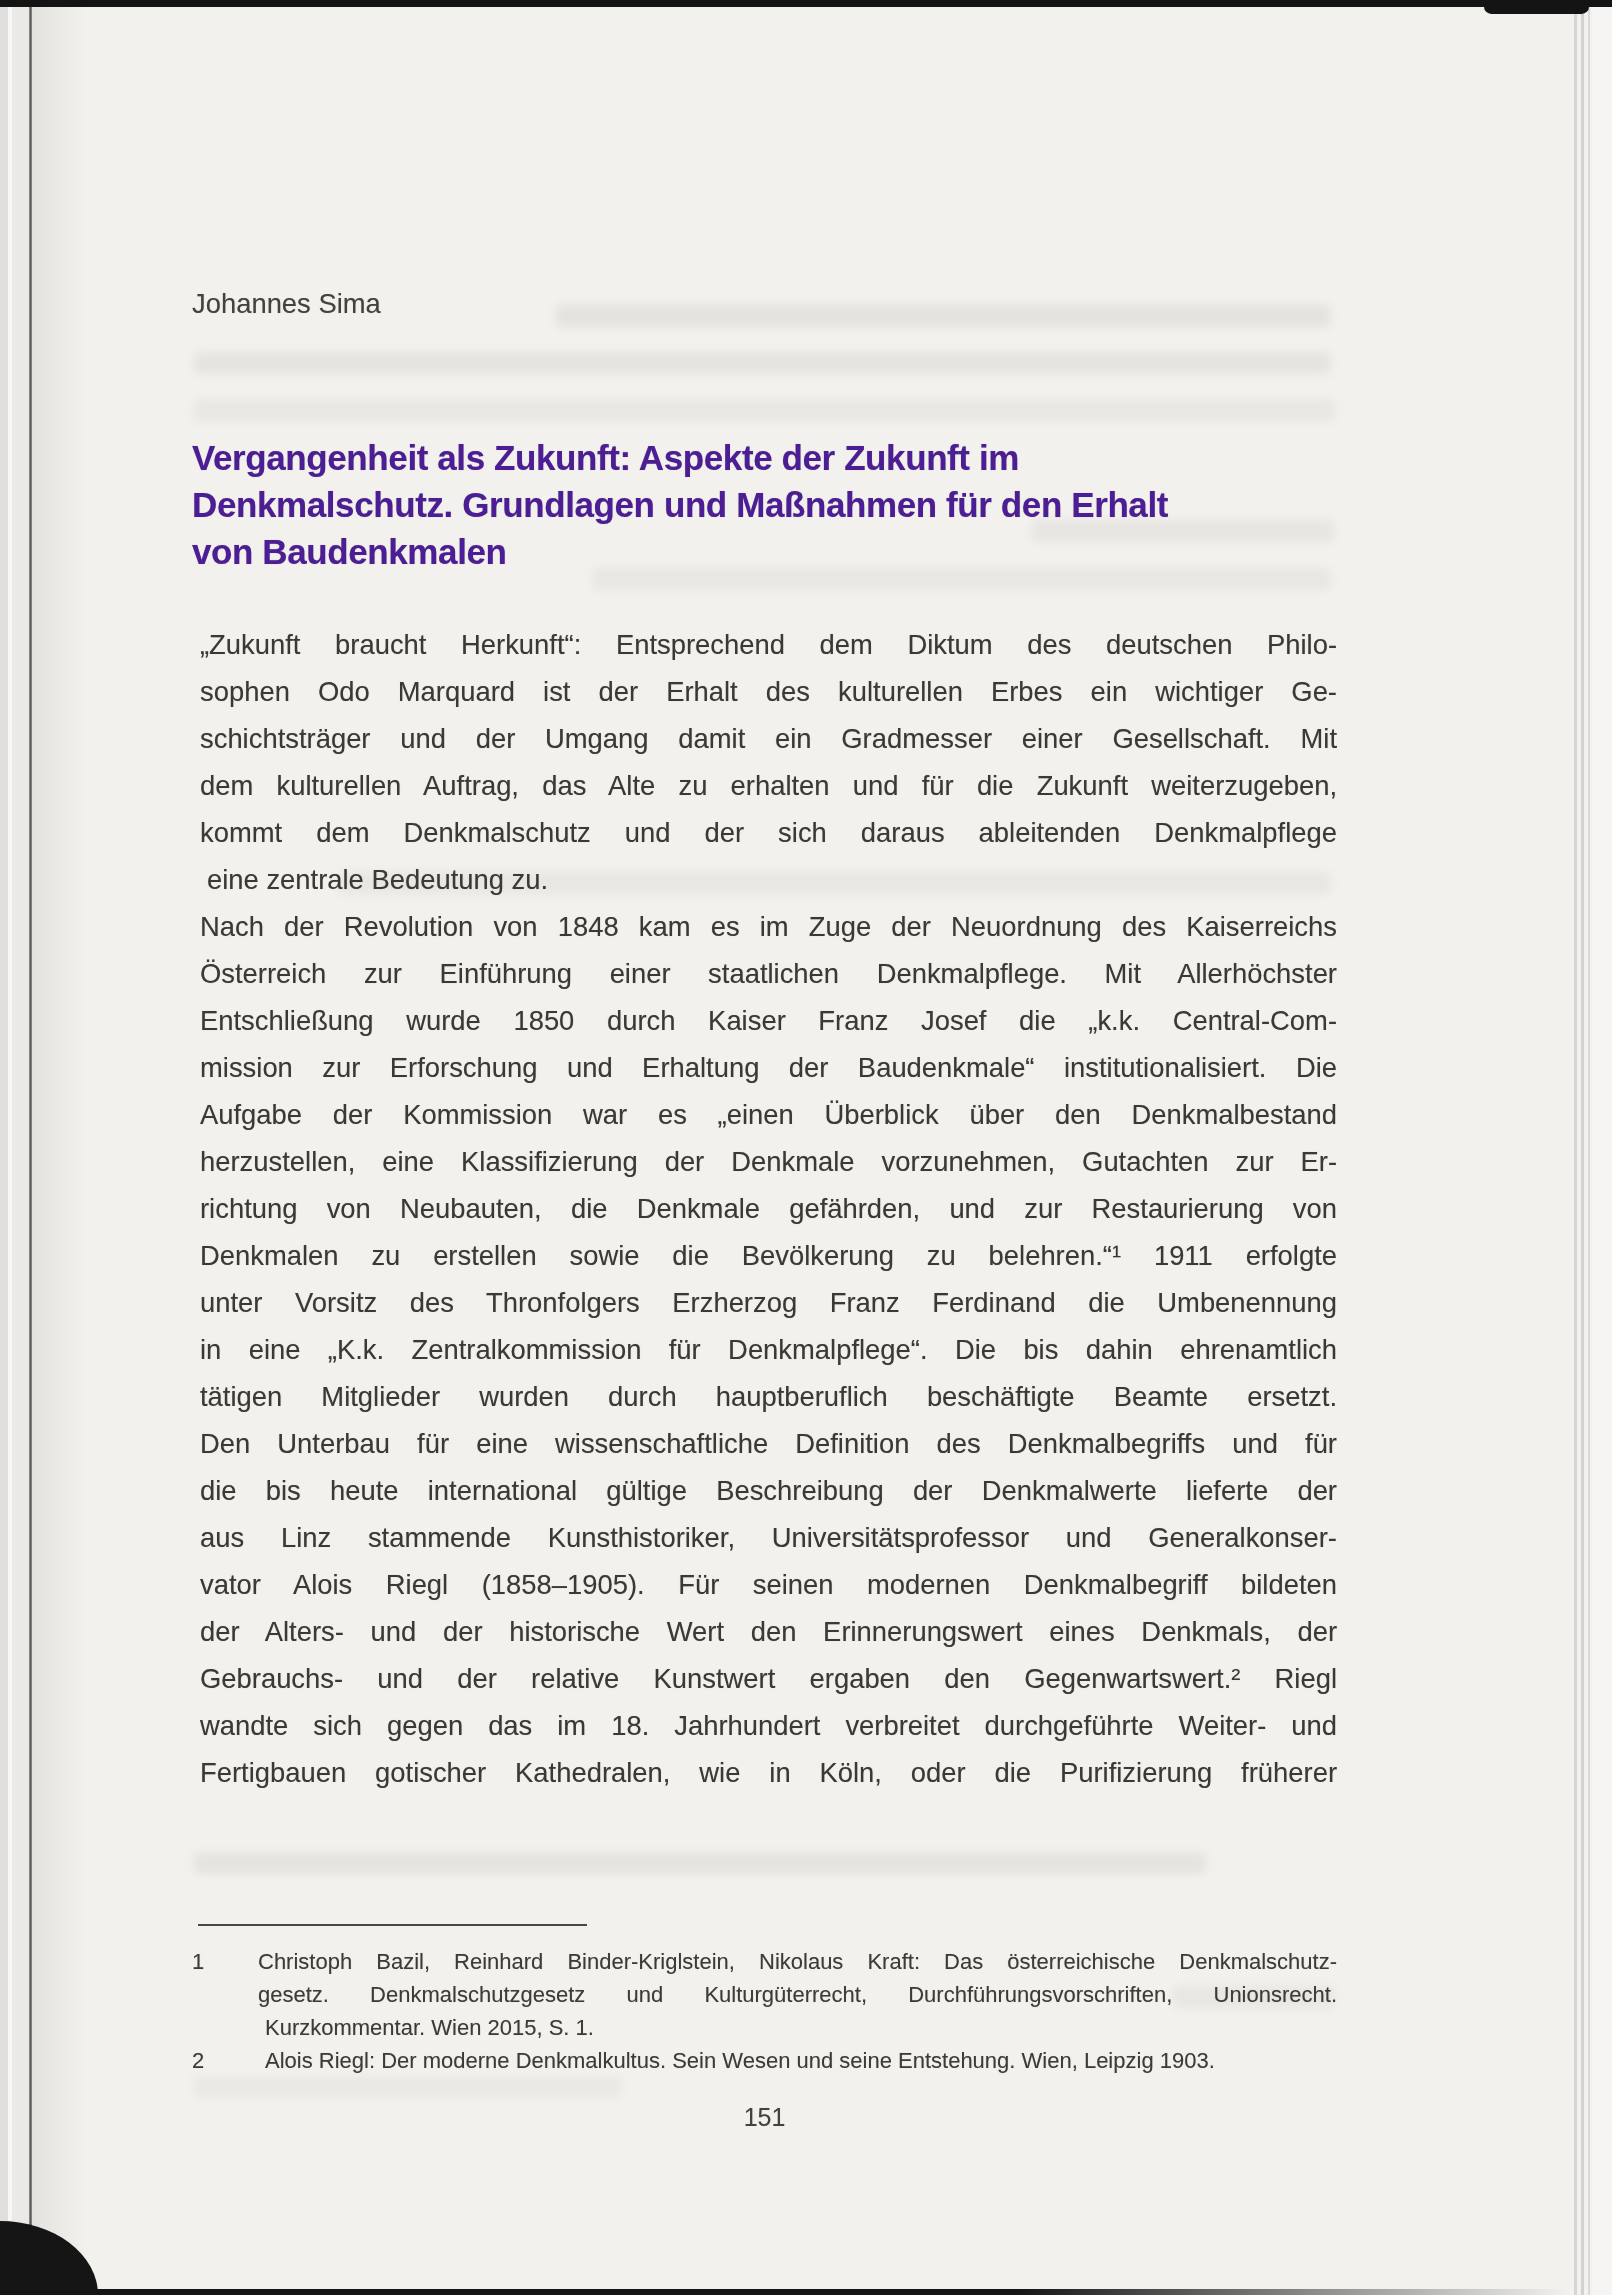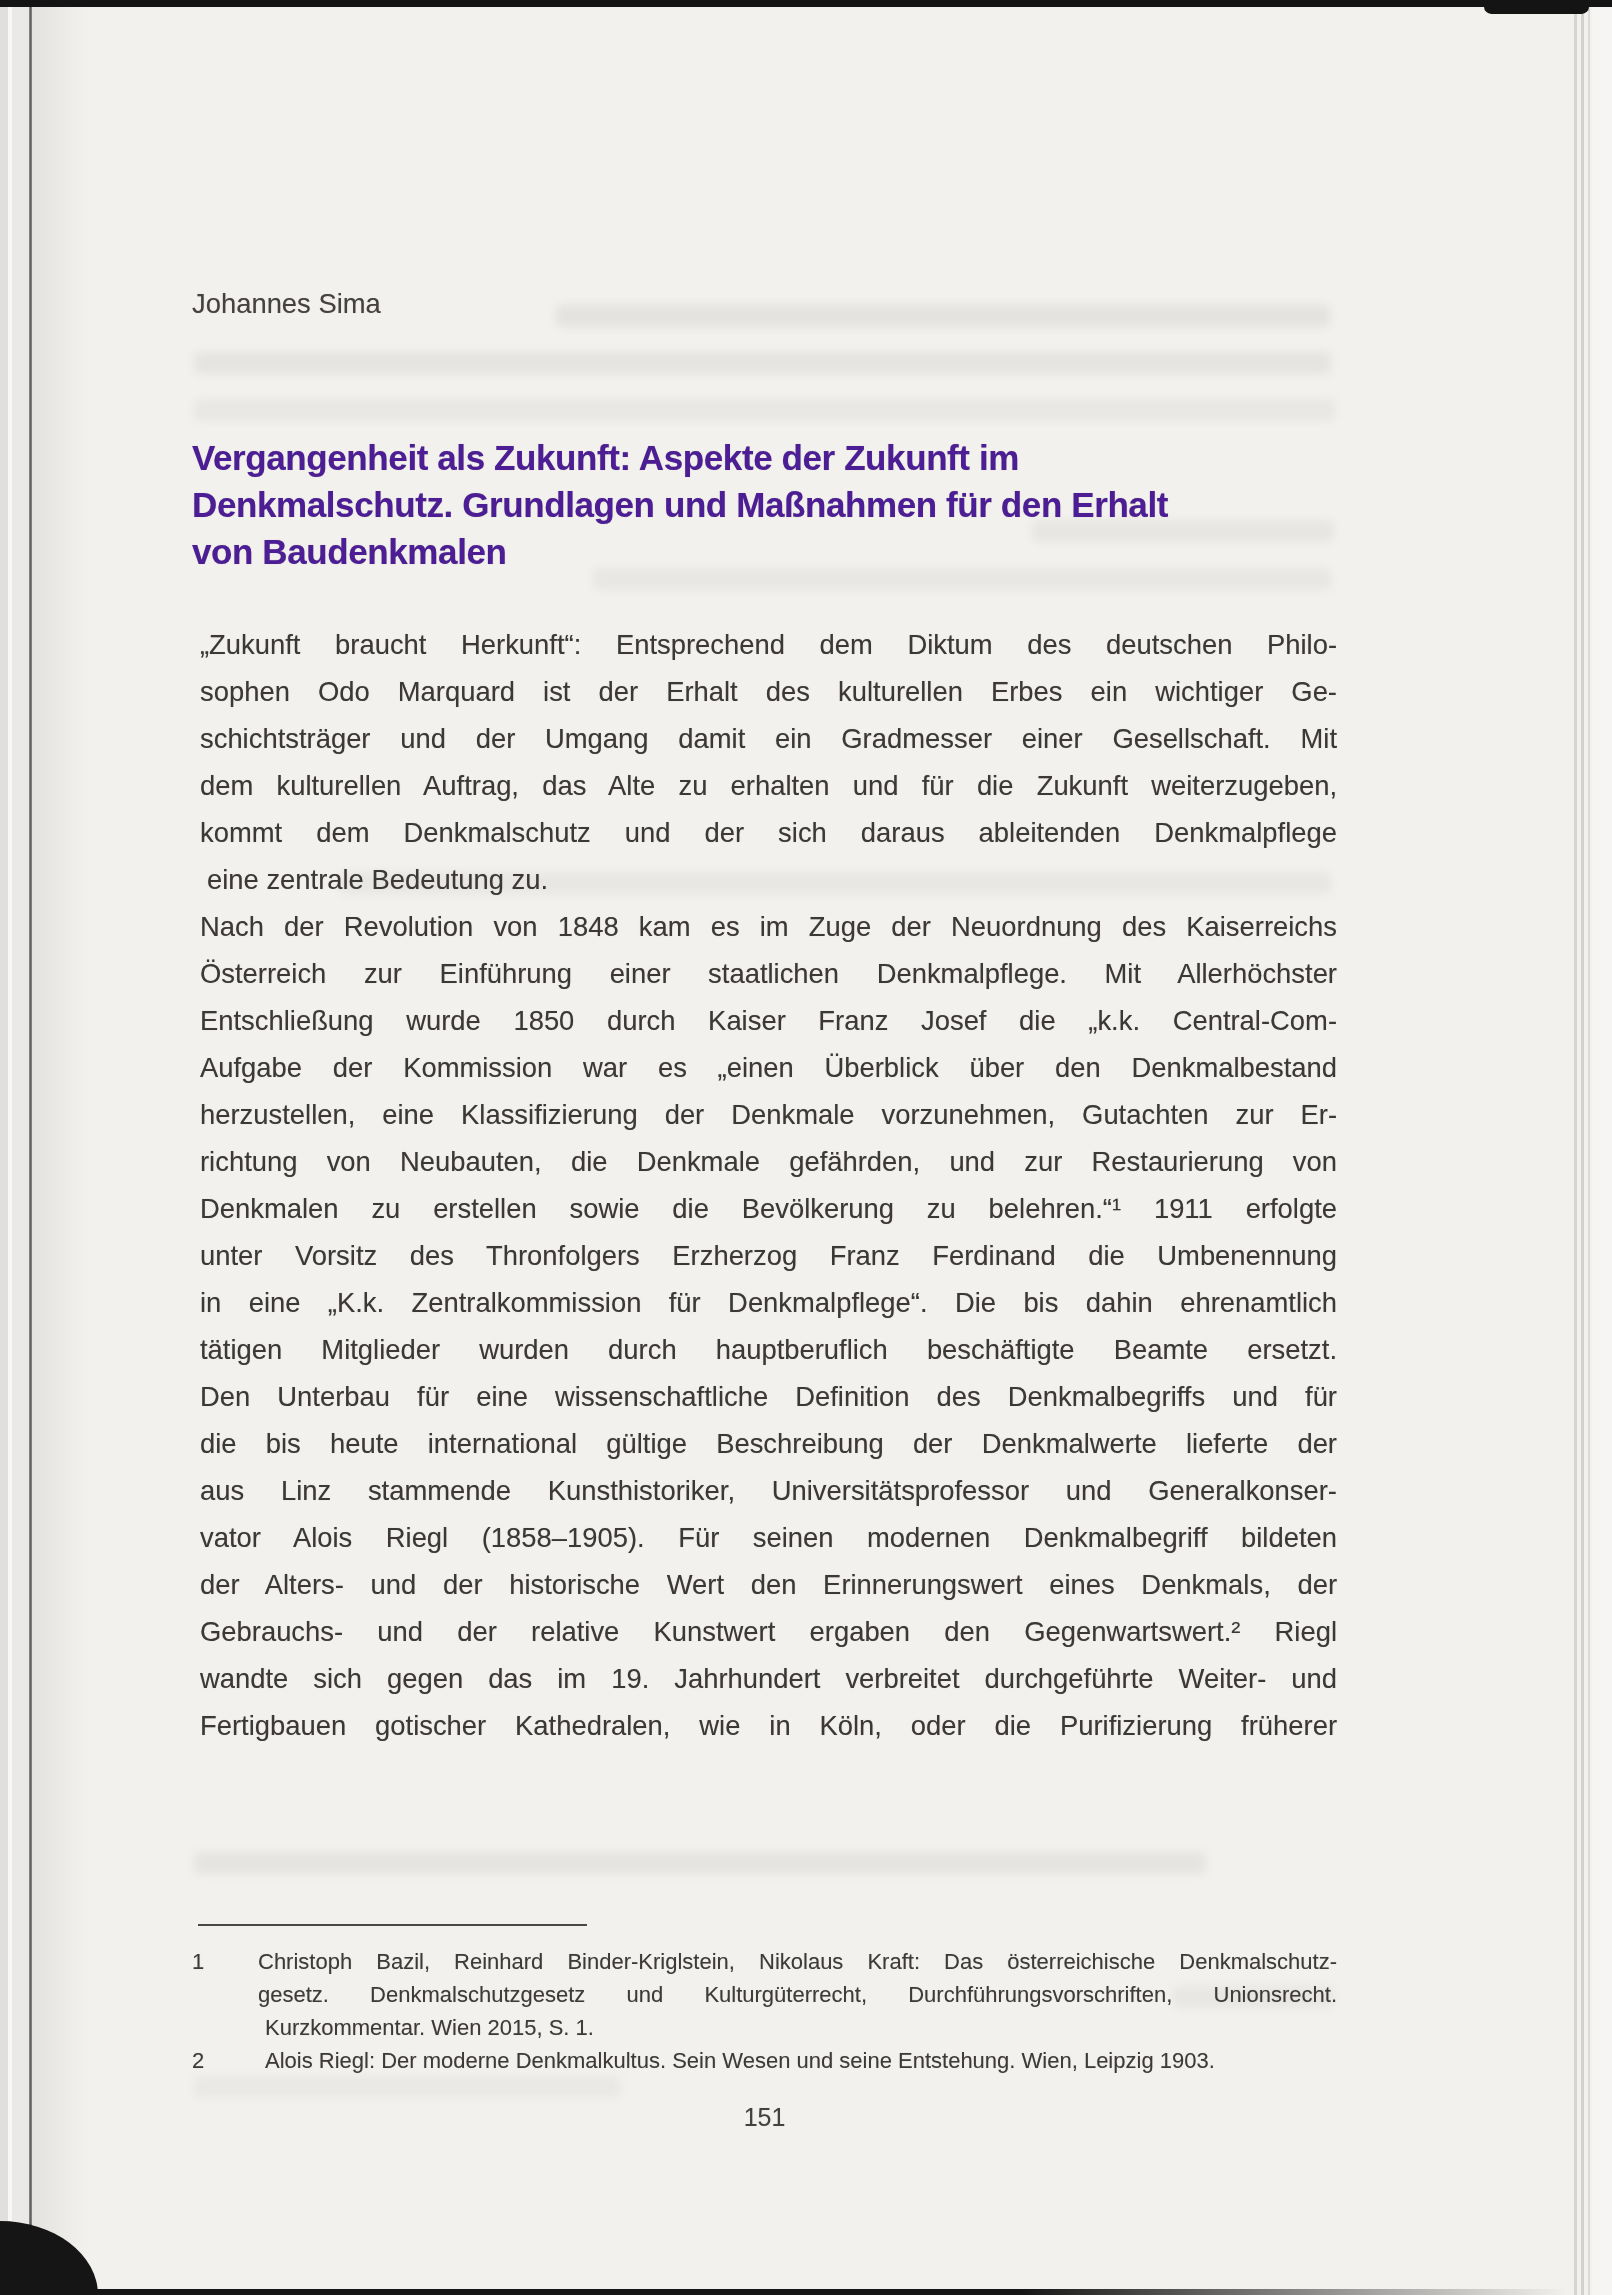--- a/index.html
+++ b/index.html
@@ -113,34 +113,35 @@
   <div class="body-text">
     <div class="bl just">„Zukunft braucht Herkunft“: Entsprechend dem Diktum des deutschen Philo-</div>
     <div class="bl just">sophen Odo Marquard ist der Erhalt des kulturellen Erbes ein wichtiger Ge-</div>
     <div class="bl just">schichtsträger und der Umgang damit ein Gradmesser einer Gesellschaft. Mit</div>
     <div class="bl just">dem kulturellen Auftrag, das Alte zu erhalten und für die Zukunft weiterzugeben,</div>
     <div class="bl just">kommt dem Denkmalschutz und der sich daraus ableitenden Denkmalpflege</div>
     <div class="bl flush">eine zentrale Bedeutung zu.</div>
     <div class="bl just">Nach der Revolution von 1848 kam es im Zuge der Neuordnung des Kaiserreichs</div>
     <div class="bl just">Österreich zur Einführung einer staatlichen Denkmalpflege. Mit Allerhöchster</div>
     <div class="bl just">Entschließung wurde 1850 durch Kaiser Franz Josef die „k.k. Central-Com-</div>
+    <div class="bl just">mission zur Erforschung und Erhaltung der Baudenkmale“ institutionalisiert. Die</div>
     <div class="bl just">Aufgabe der Kommission war es „einen Überblick über den Denkmalbestand</div>
     <div class="bl just">herzustellen, eine Klassifizierung der Denkmale vorzunehmen, Gutachten zur Er-</div>
     <div class="bl just">richtung von Neubauten, die Denkmale gefährden, und zur Restaurierung von</div>
     <div class="bl just">Denkmalen zu erstellen sowie die Bevölkerung zu belehren.“¹ 1911 erfolgte</div>
     <div class="bl just">unter Vorsitz des Thronfolgers Erzherzog Franz Ferdinand die Umbenennung</div>
     <div class="bl just">in eine „K.k. Zentralkommission für Denkmalpflege“. Die bis dahin ehrenamtlich</div>
     <div class="bl just">tätigen Mitglieder wurden durch hauptberuflich beschäftigte Beamte ersetzt.</div>
     <div class="bl just">Den Unterbau für eine wissenschaftliche Definition des Denkmalbegriffs und für</div>
     <div class="bl just">die bis heute international gültige Beschreibung der Denkmalwerte lieferte der</div>
     <div class="bl just">aus Linz stammende Kunsthistoriker, Universitätsprofessor und Generalkonser-</div>
     <div class="bl just">vator Alois Riegl (1858–1905). Für seinen modernen Denkmalbegriff bildeten</div>
     <div class="bl just">der Alters- und der historische Wert den Erinnerungswert eines Denkmals, der</div>
     <div class="bl just">Gebrauchs- und der relative Kunstwert ergaben den Gegenwartswert.² Riegl</div>
-    <div class="bl just">wandte sich gegen das im 19. Jahrhundert verbreitet durchgeführte Weiter- und</div>
+    <div class="bl just">wandte sich gegen das im 18. Jahrhundert verbreitet durchgeführte Weiter- und</div>
     <div class="bl just">Fertigbauen gotischer Kathedralen, wie in Köln, oder die Purifizierung früherer</div>
   </div>
 
   <div class="footnote-rule"></div>
 
   <div class="footnotes">
     <div class="fn-row">
       <div class="fn-num">1</div>
       <div class="fn-text">
         <div class="fl just">Christoph Bazil, Reinhard Binder-Kriglstein, Nikolaus Kraft: Das österreichische Denkmalschutz-</div>

